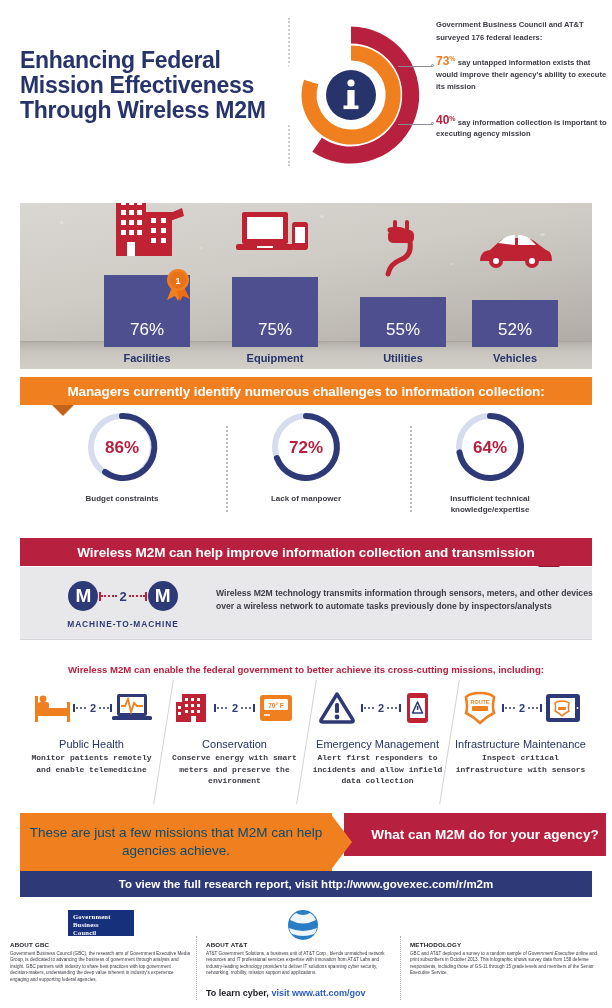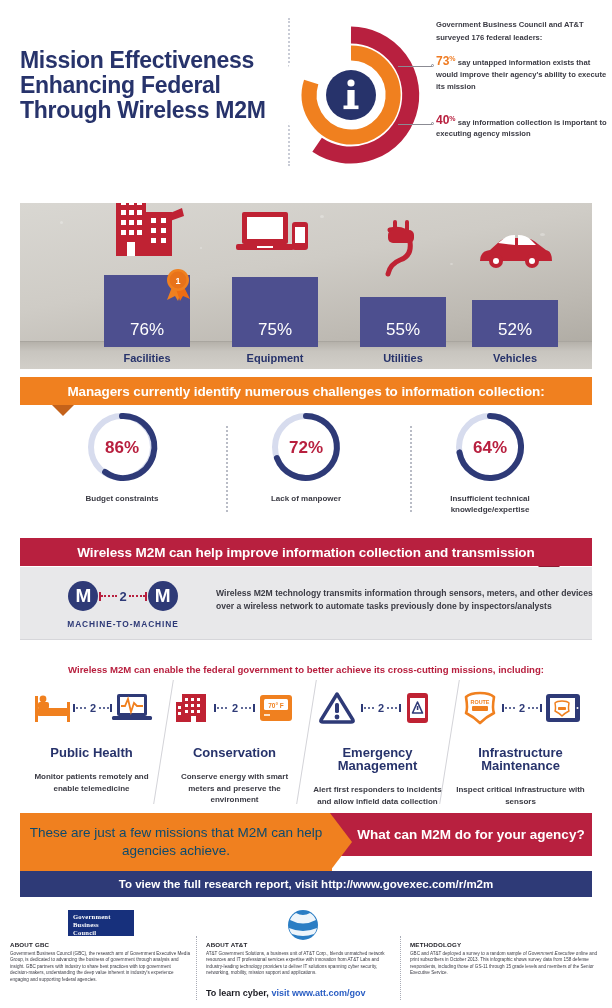--- a/index.html
+++ b/index.html
@@ -117,45 +117,46 @@
     position:absolute; left:20px; top:639px; width:572px; height:172px;
     background:#fff; border-top:1px solid #d6d6da;
   }
   .missions-head {
     position:absolute; left:0; top:24px; width:572px; text-align:center;
     color:#b8203f; font-size:9.6px; font-weight:bold;
   }
   .mission-cell { position:absolute; top:46px; width:143px; text-align:center; }
   .mission-icon { height:44px; display:flex; align-items:center; justify-content:center; }
   .mission-title {
-    color:#27336b; font-size:13px; font-weight:bold; line-height:13px; margin-top:16px;
+    color:#27336b; font-size:11px; font-weight:normal; line-height:13px; margin-top:8px;
   }
   .mission-desc {
-    color:#3b3b44; font-size:8px; line-height:11.5px; font-weight:bold; margin-top:12px;
+    color:#3b3b44; font-size:8px; line-height:11.5px; font-weight:bold; margin-top:1px;
     padding:0 6px;
+    font-family:Liberation Mono, monospace;
   }
   .mission-div {
     position:absolute; top:40px; width:1px; height:124px;
     border-left:1px solid #d3d3d8; transform:skewX(-9deg);
   }
 
   
   .cta { position:absolute; left:20px; top:813px; width:572px; height:58px; }
   .cta-left {
     position:absolute; left:0; top:0; width:312px; height:58px; background:#f0801f;
     display:flex; align-items:center; justify-content:center;
     color:#0c4a6e; font-size:13.5px; line-height:18px; text-align:center;
   }
   .cta-arrow {
     position:absolute; left:310px; top:0; width:0; height:0;
     border-top:29px solid transparent; border-bottom:29px solid transparent;
     border-left:22px solid #f0801f; z-index:2;
   }
   .cta-right {
-    position:absolute; left:310px; top:0; width:262px; height:43px; background:#b8203f;
+    position:absolute; left:324px; top:0; width:262px; height:43px; background:#b8203f;
     display:flex; align-items:center; justify-content:center;
     color:#fff; font-size:13.5px; line-height:18px; font-weight:bold; text-align:center;
     padding-left:20px;
   }
   .cta-bar {
     position:absolute; left:20px; top:871px; width:572px; height:26px; background:#2e3a77;
     display:flex; align-items:center; justify-content:center;
     color:#fff; font-size:11.5px; font-weight:bold;
   }
 
@@ -181,22 +182,22 @@
   .att-cta .lnk { color:#2a5ec4; }
 </style>
 </head>
 <body>
 
 <div class="page">
 
   <div class="header">
 
     <div class="title">
+      <span class="title-l">Enhancing Federal</span>
       <span class="title-l">Mission Effectiveness</span>
-      <span class="title-l">Enhancing Federal</span>
       <span class="title-l">Through Wireless M2M</span>
     </div>
 
     <div class="vdivider"></div>
 
     <svg class="header-donut" viewBox="0 0 150 150">
 
       <circle cx="75" cy="75" r="60" fill="none" stroke="#ffffff" stroke-width="17"></circle>
       <path d="M 75 15 A 60 60 0 1 1 41.1 124.7" fill="none" stroke="#b8203f" stroke-width="17"></path>
 

